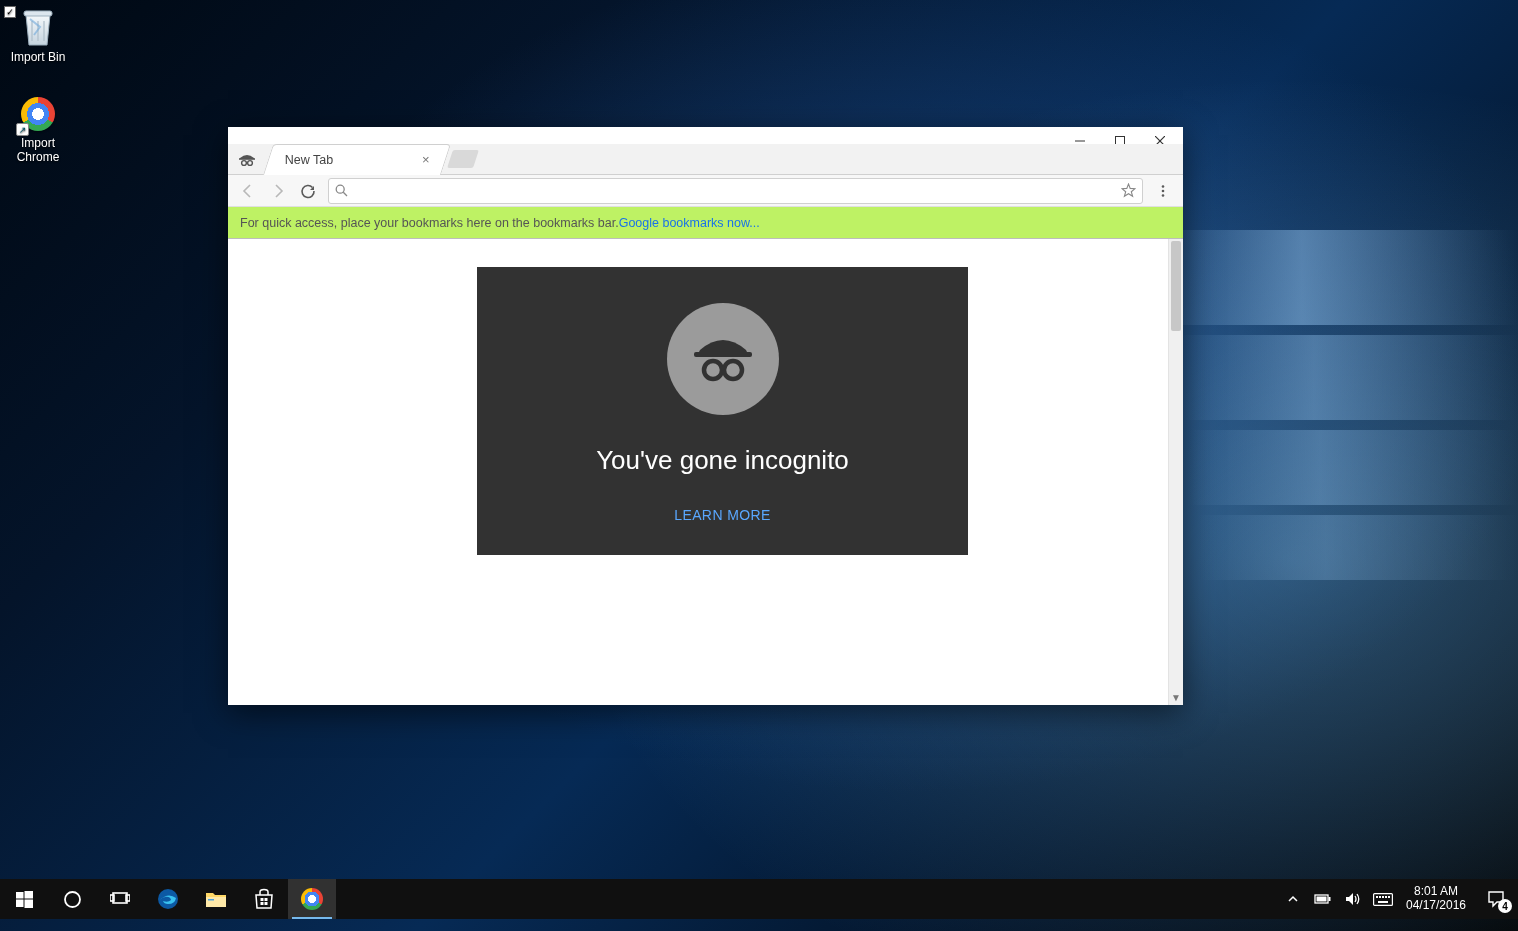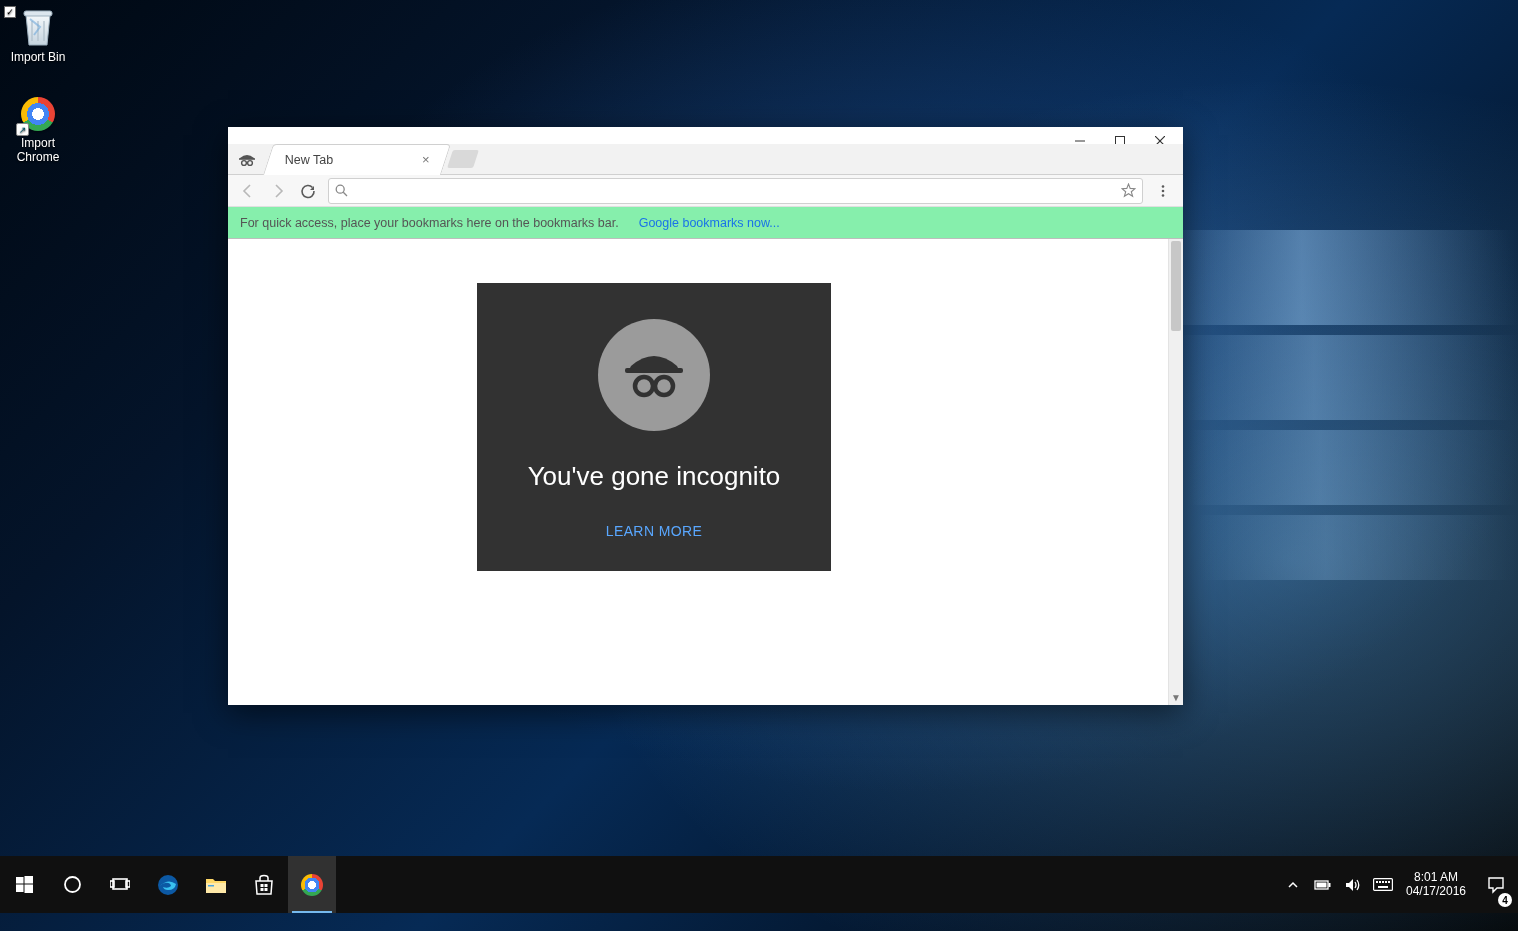--- a/index.html
+++ b/index.html
@@ -66,45 +66,45 @@
   }
   .tbtn { width:28px; height:28px; display:flex; align-items:center; justify-content:center; color:#5a5a5a; border-radius:3px; cursor:pointer; }
   .tbtn.disabled { color:#b8b8b8; cursor:default; }
   .omnibox { flex:1; height:26px; border:1px solid #d0d0d0; border-radius:3px; background:#fff; display:flex; align-items:center; padding:0 6px; gap:6px; margin:0 4px; }
   .omnibox input { flex:1; border:none; outline:none; font-size:13px; height:22px; }
   .search-ic { color:#888; }
   .star-ic { color:#888; margin-left:auto; cursor:pointer; }
   
   .bookmarksbar {
     position:absolute; left:0; right:0; top:80px; height:32px;
-    background:#86efac; border-bottom:1px solid #bdbdbd;
-    display:flex; align-items:center; padding:0 12px; font-size:12.5px; color:#555; gap:20px;
+    background:#bef264; border-bottom:1px solid #bdbdbd;
+    display:flex; align-items:center; padding:0 12px; font-size:12.5px; color:#555; gap:0;
   }
   .bookmarksbar a { color:#1a73e8; text-decoration:none; }
   
   .viewport { position:absolute; left:0; top:112px; right:0; bottom:0; background:#fff; overflow:hidden; }
   .scrollbar { position:absolute; right:0; top:0; bottom:0; width:15px; background:#f0f0f0; border-left:1px solid #e3e3e3; }
   .scrollbar .thumb { position:absolute; left:2px; right:2px; top:2px; height:90px; background:#c7c7c7; border-radius:2px; }
   .scrollbar .arrow { position:absolute; left:0; right:0; height:15px; display:flex; align-items:center; justify-content:center; color:#777; font-size:10px; }
   .scrollbar .arrow.up{ top:0;} .scrollbar .arrow.down{ bottom:0;}
   
   .card {
-    position:absolute; left:249px; top:44px; width:354px;
+    position:absolute; left:249px; top:28px; width:491px;
     background:#323232; color:#eee; padding:36px 36px 30px 36px;
     font-size:14px; line-height:1.35;
   }
   .card .hero { display:flex; justify-content:center; margin-bottom:28px; }
   .hero-circle { width:112px; height:112px; border-radius:50%; background:#9b9b9b; display:flex; flex-direction:column; align-items:center; justify-content:center; gap:6px; }
   .card h1 { font-weight:400; font-size:26px; text-align:center; color:#fff; margin-bottom:26px; }
   .card p { color:#bcbcbc; margin-bottom:18px; }
   .learn { text-align:center; color:#59a7ff; letter-spacing:.4px; font-size:14px; cursor:pointer; margin-top:28px; }
   
   
   .taskbar {
-    position:absolute; left:0; right:0; bottom:18px; height:57px;
+    position:absolute; left:0; right:0; bottom:12px; height:40px;
     background:#101010; display:flex; align-items:stretch; color:#fff;
   }
   .tb-item { width:48px; display:flex; align-items:center; justify-content:center; cursor:pointer; position:relative; }
   .tb-item.active { background:rgba(255,255,255,.14); }
   .tb-item.active::after { content:""; position:absolute; left:4px; right:4px; bottom:0; height:2px; background:#76b9ed; }
   .tb-spacer { flex:1; }
   .tray { display:flex; align-items:center; gap:0; }
   .tray .tb-item { width:30px; }
   .clock { width:76px; display:flex; flex-direction:column; align-items:center; justify-content:center; font-size:12px; line-height:1.15; cursor:pointer; }
   .notif { width:44px; display:flex; align-items:center; justify-content:center; cursor:pointer; position:relative; }

